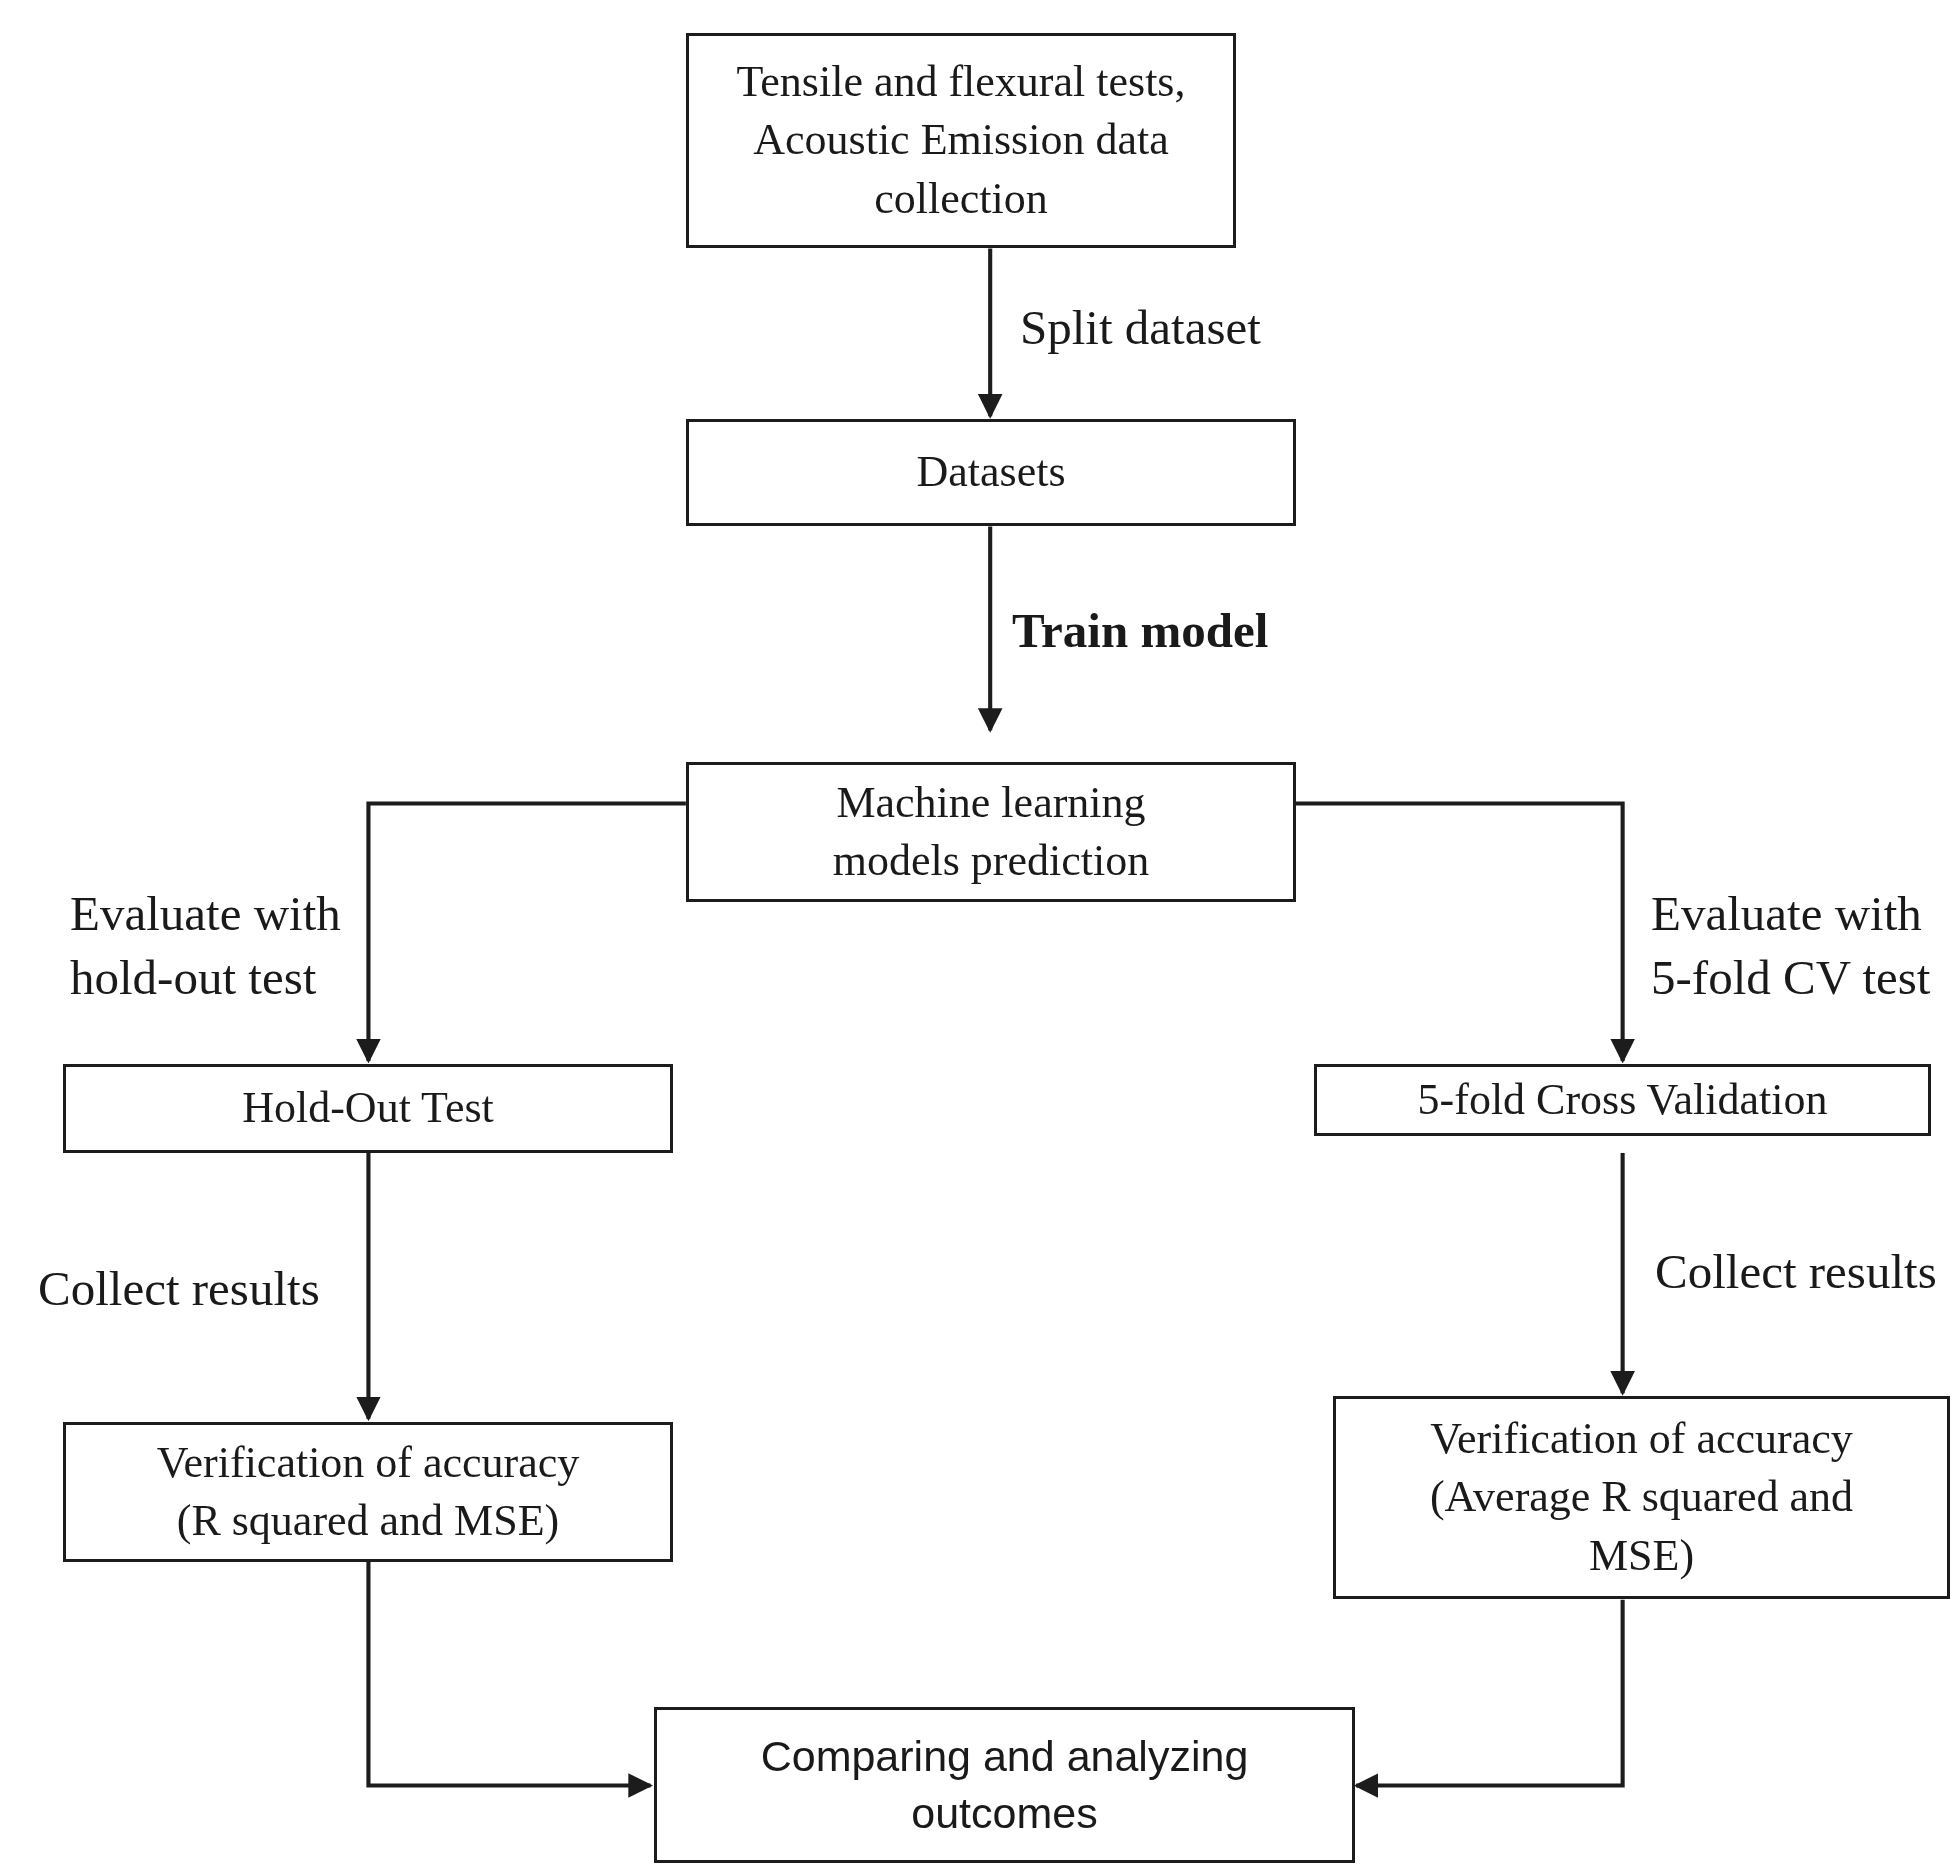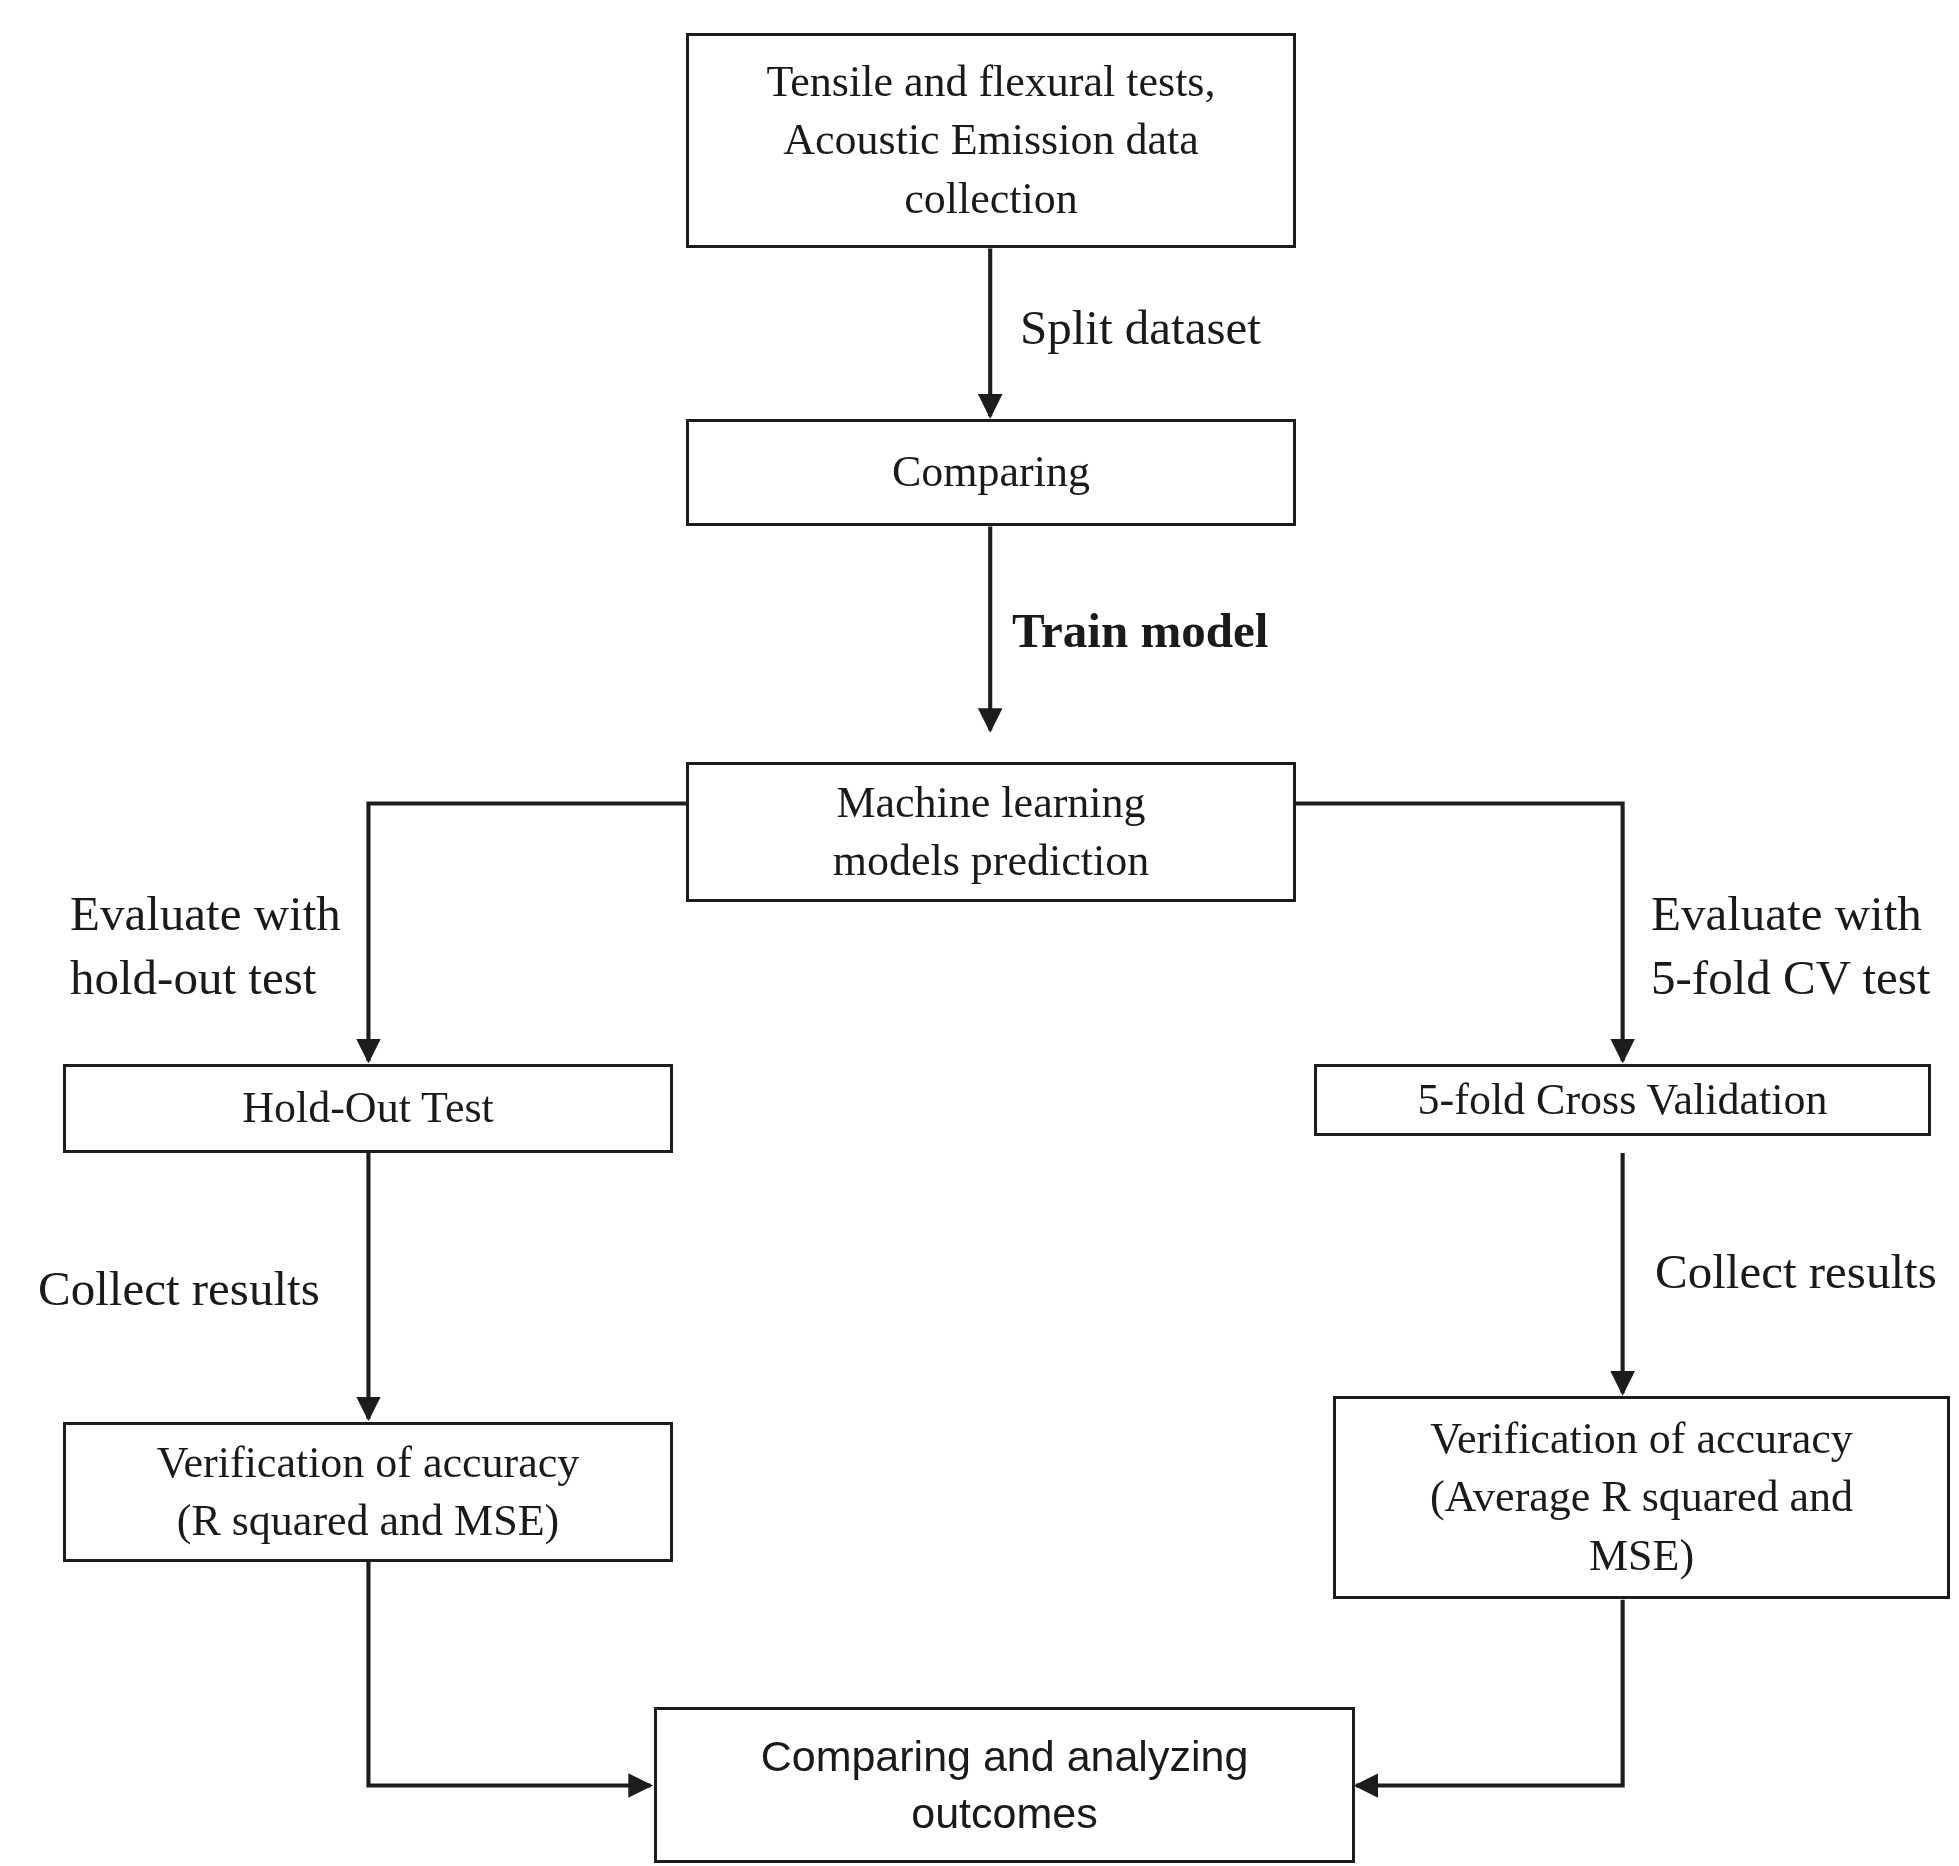--- a/index.html
+++ b/index.html
@@ -77,25 +77,25 @@
 
     <polyline points="448,1402 448,1725" marker-end="url(#ah)"></polyline>
 
     <polyline points="1973,1402 1973,1694" marker-end="url(#ah)"></polyline>
 
     <polyline points="448,1899 448,2171 791,2171" marker-end="url(#ah)"></polyline>
 
     <polyline points="1973,1945 1973,2171 1649,2171" marker-end="url(#ah)"></polyline>
   </svg>
 
-  <div class="node" style="left:686px; top:33px; width:610px; height:215px;">Tensile and flexural tests,
+  <div class="node" style="left:686px; top:33px; width:550px; height:215px;">Tensile and flexural tests,
 Acoustic Emission data
 collection</div>
 
-  <div class="node" style="left:686px; top:419px; width:610px; height:107px;">Comparing</div>
+  <div class="node" style="left:686px; top:419px; width:610px; height:107px;">Datasets</div>
 
   <div class="node" style="left:686px; top:734px; width:610px; height:140px;margin-top:28px;">Machine learning
 models prediction</div>
 
   <div class="node" style="left:63px; top:1064px; width:610px; height:89px;">Hold-Out Test</div>
 
   <div class="node" style="left:1314px; top:1064px; width:617px; height:72px;">5-fold Cross Validation</div>
 
   <div class="node" style="left:63px; top:1422px; width:610px; height:140px;">Verification of accuracy
 (R squared and MSE)</div>

